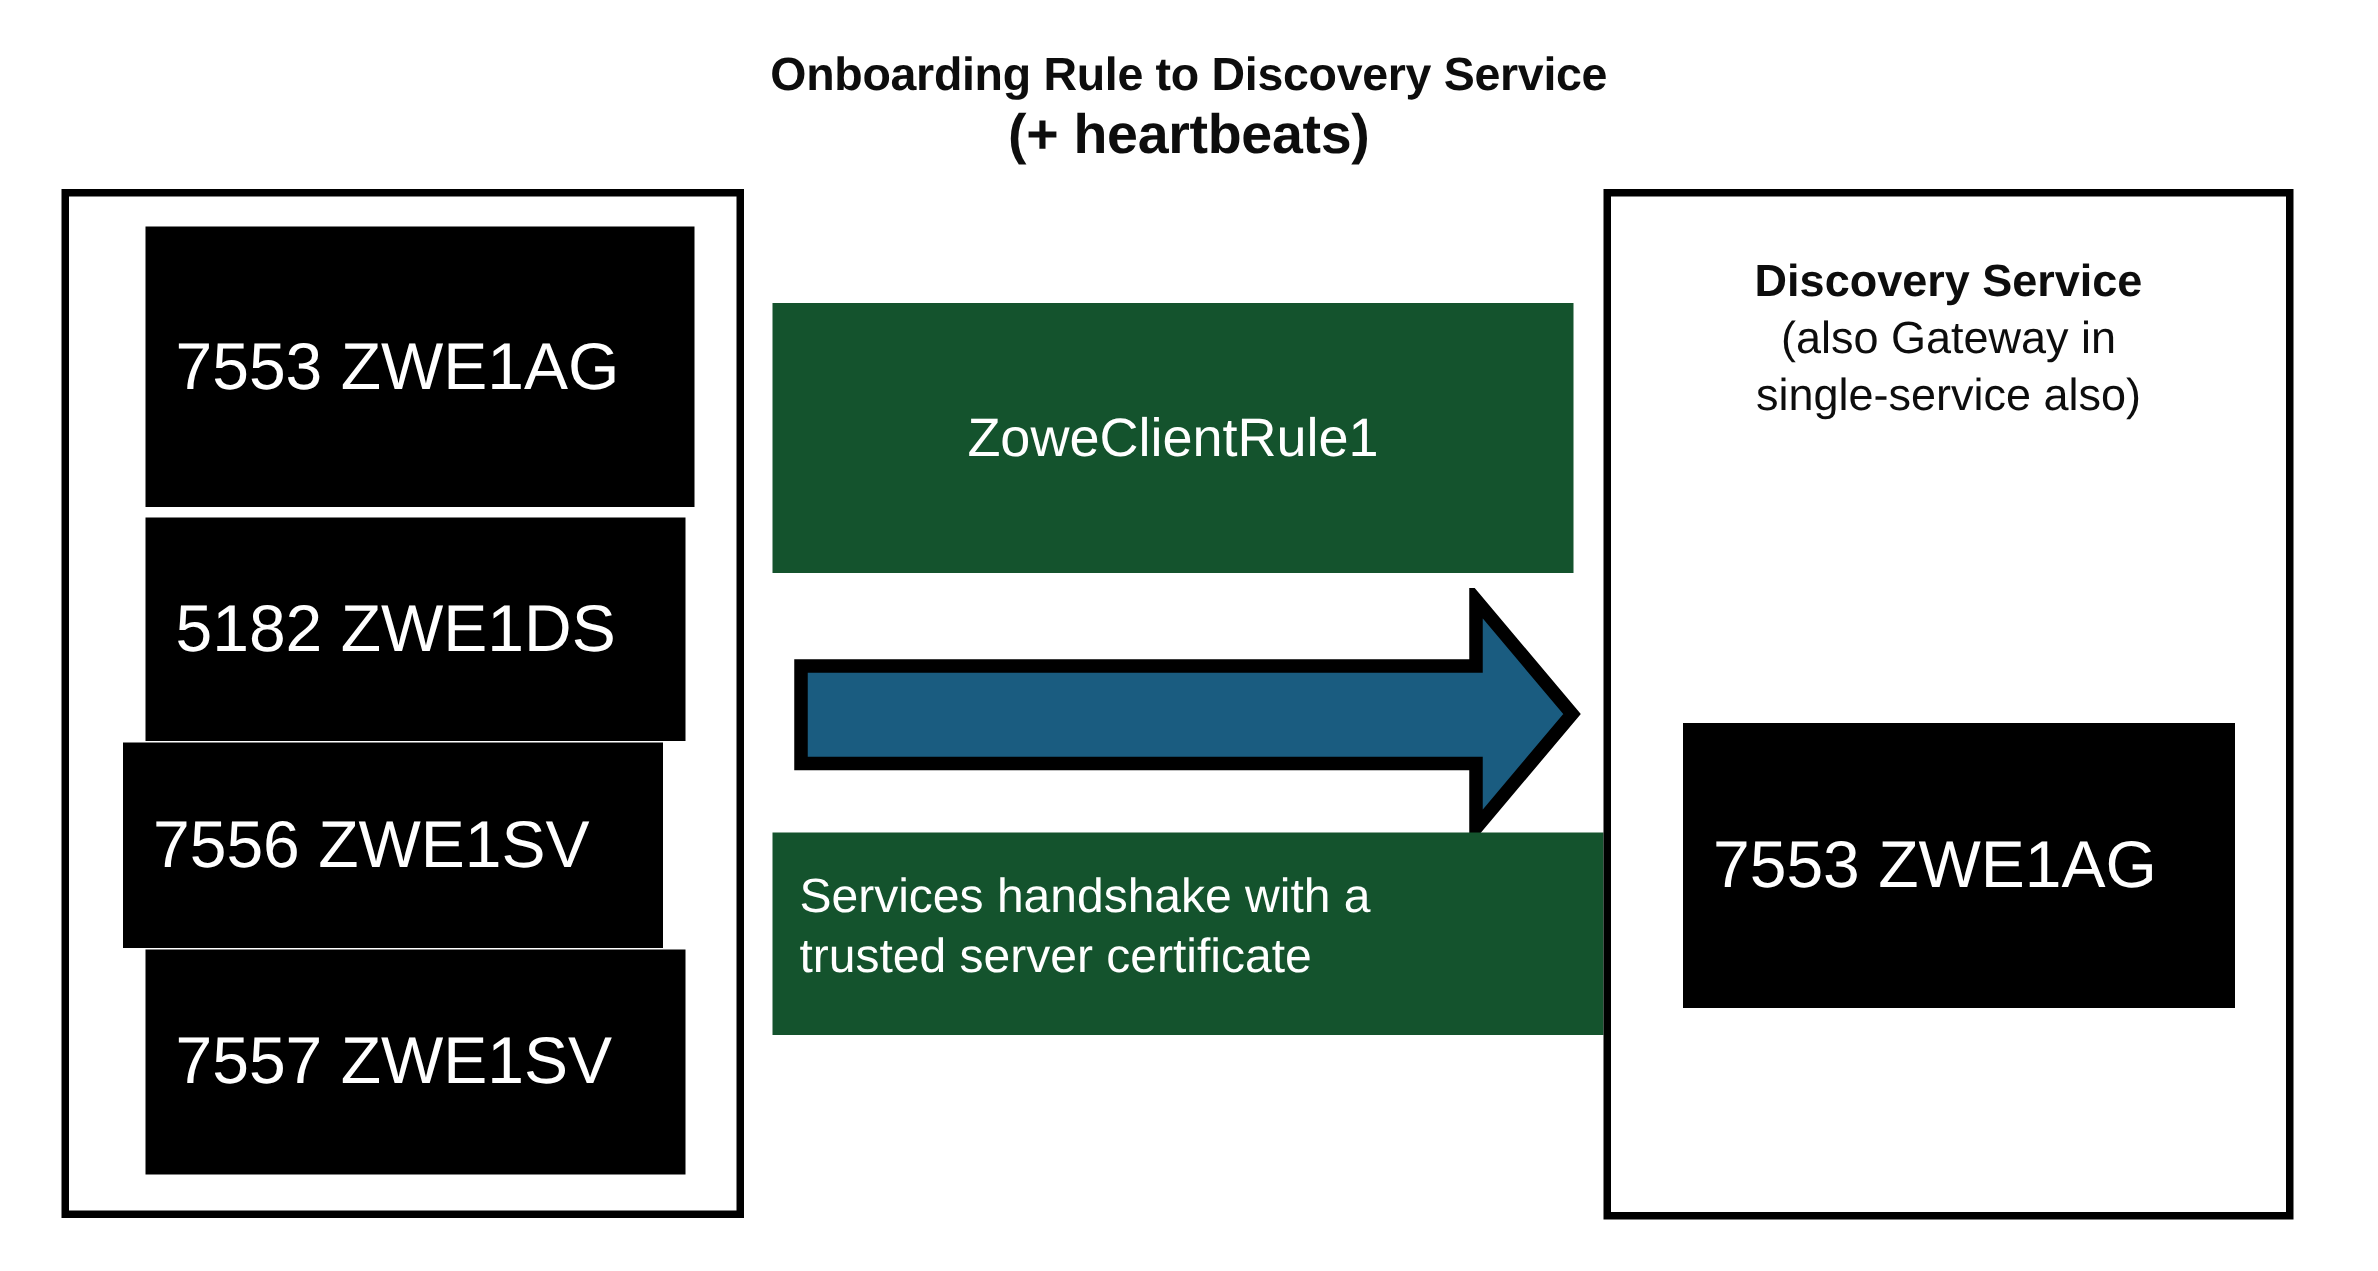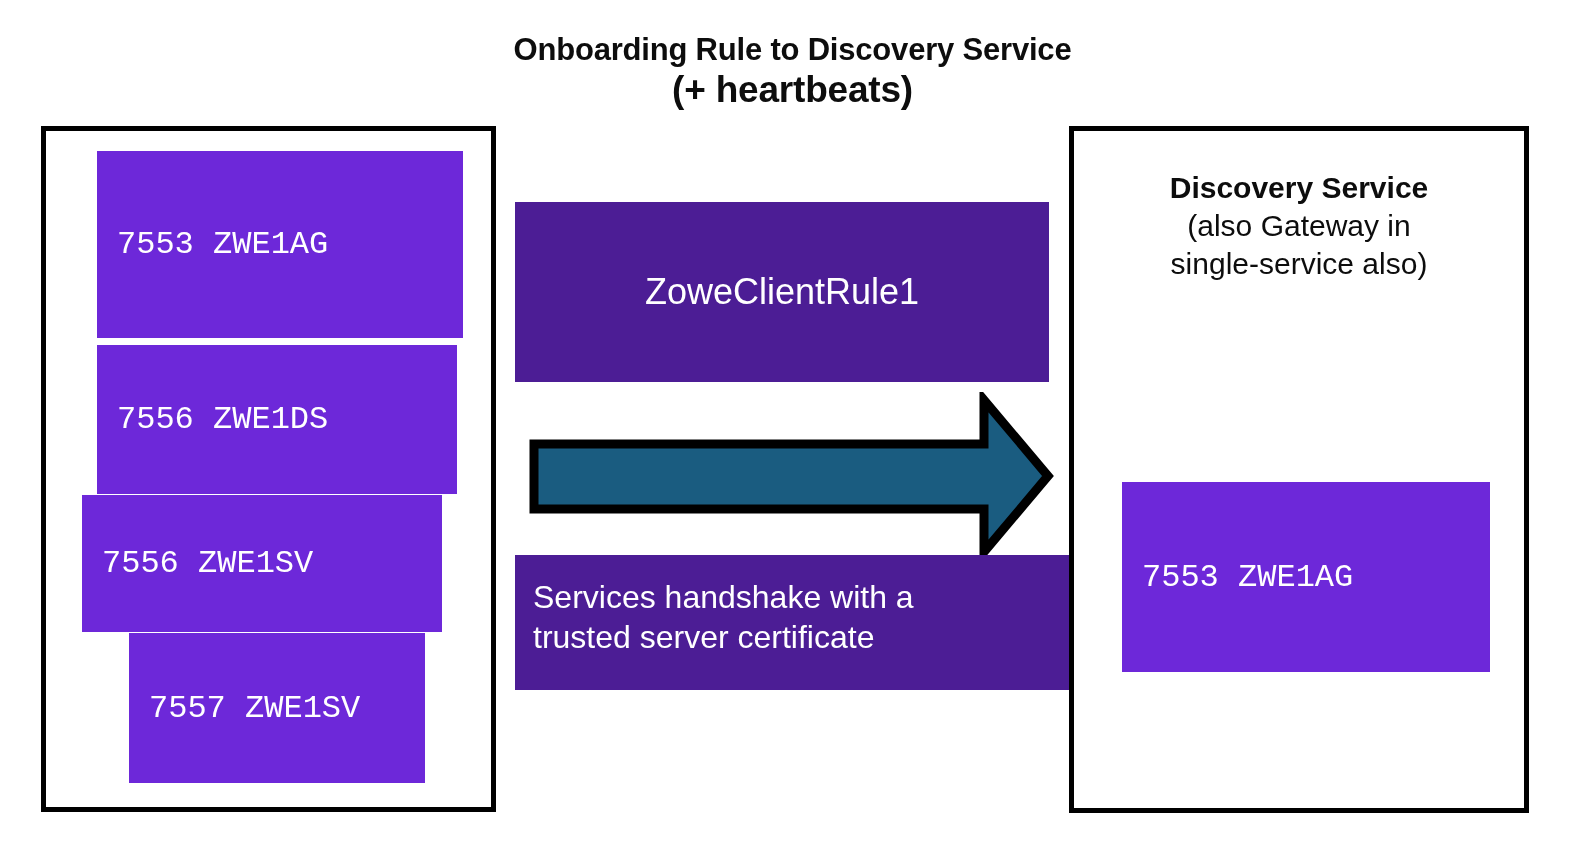--- a/index.html
+++ b/index.html
@@ -55,33 +55,32 @@
   #right-panel {
     left: 1069px;
     top: 126px;
     width: 460px;
     height: 687px;
   }
 
   
   .purple-box {
     position: absolute;
-    background: #6d28d9;
+    background: #000000;
     color: #ffffff;
-    font-size: 32px;
+    font-size: 44px;
     display: flex;
     align-items: center;
     box-sizing: border-box;
     padding-left: 20px;
-    font-family: Liberation Mono, monospace;
   }
   #svc-0 { left: 51px; top: 20px;  width: 366px; height: 187px; }
   #svc-1 { left: 51px; top: 214px; width: 360px; height: 149px; }
   #svc-2 { left: 36px; top: 364px; width: 360px; height: 137px; }
-  #svc-3 { left: 51px; top: 502px; width: 296px; height: 150px; margin-left: 32px; }
+  #svc-3 { left: 51px; top: 502px; width: 360px; height: 150px; }
 
   #ds-service-box {
     left: 48px;
     top: 351px;
     width: 368px;
     height: 190px;
     padding-left: 20px;
   }
 
   
@@ -100,21 +99,21 @@
   }
   .ds-heading .sub {
     font-size: 30px;
     font-weight: normal;
     line-height: 38px;
   }
 
   
   .teal-box {
     position: absolute;
-    background: #4c1d95;
+    background: #14532d;
     color: #ffffff;
     box-sizing: border-box;
   }
   #rule-box {
     left: 515px;
     top: 202px;
     width: 534px;
     height: 180px;
     display: flex;
     align-items: center;
@@ -148,21 +147,21 @@
   <div class="title-block">
     <div class="title-line1">Onboarding Rule to Discovery Service</div>
     <div class="title-line2">(+ heartbeats)</div>
   </div>
 
   <div class="panel" id="left-panel">
     <div class="purple-box" id="svc-0">
       <span>7553 ZWE1AG</span>
     </div>
     <div class="purple-box" id="svc-1">
-      <span>7556 ZWE1DS</span>
+      <span>5182 ZWE1DS</span>
     </div>
     <div class="purple-box" id="svc-2">
       <span>7556 ZWE1SV</span>
     </div>
     <div class="purple-box" id="svc-3">
       <span>7557 ZWE1SV</span>
     </div>
   </div>
 
   <div class="teal-box" id="rule-box">

